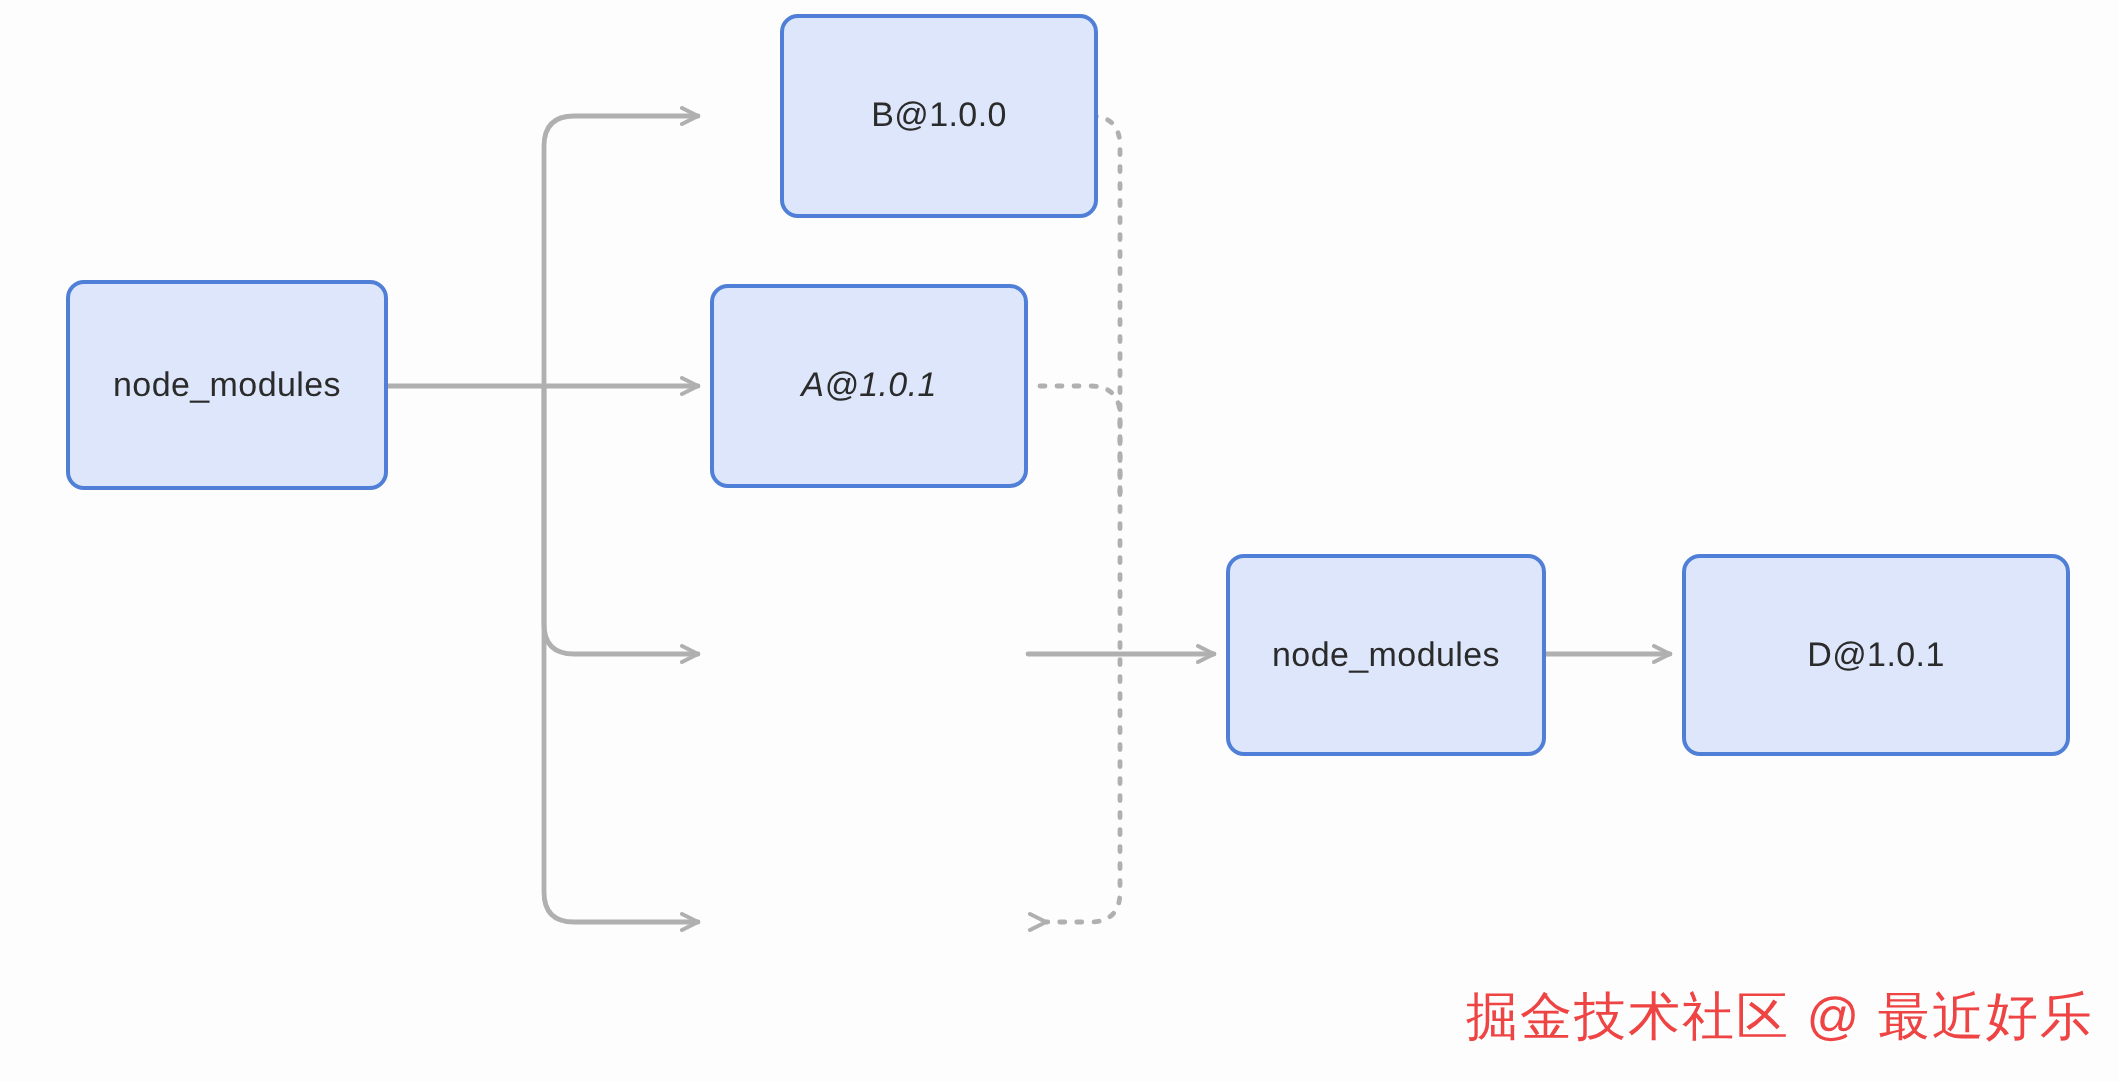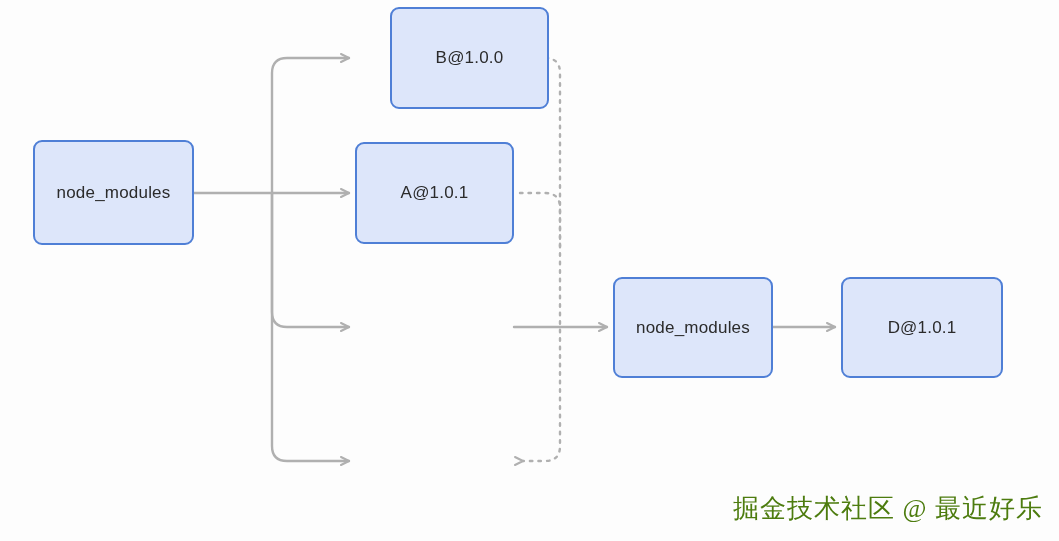--- a/index.html
+++ b/index.html
@@ -45,24 +45,24 @@
     top: 0;
     width: 1059px;
     height: 541px;
     pointer-events: none;
   }
   .watermark {
     position: absolute;
     left: 733px;
     top: 491px;
     font-size: 26px;
-    color: #4d7c0f;
+    color: #ef4444;
     letter-spacing: 1px;
     white-space: nowrap;
-    font-family: Liberation Serif, serif;
+    font-family: Liberation Sans, sans-serif;
     text-shadow: 1px 1px 0 #ffffff;
   }
 </style>
 </head>
 <body>
 
 <div id="diagram">
 
   <svg class="edges" viewBox="0 0 1059 541" width="1059" height="541" xmlns="http://www.w3.org/2000/svg">
     <defs>
@@ -100,29 +100,29 @@
   </svg>
 
   <div class="node-box" style="left:33px;  top:140px; width:161px; height:105px;">
     <span class="node-label">node_modules</span>
   </div>
 
   <div class="node-box" style="left:355px; top:7px;   width:159px; height:102px;margin-left:35px;">
     <span class="node-label">B@1.0.0</span>
   </div>
 
-  <div class="node-box" style="left:355px; top:142px; width:159px; height:102px;">
+  <div class="node-box" style="left:355px; top:142px; width:159px; height:102px;font-style:italic;">
     <span class="node-label">A@1.0.1</span>
   </div>
 
 
 
   <div class="node-box" style="left:613px; top:277px; width:160px; height:101px;">
     <span class="node-label">node_modules</span>
   </div>
 
-  <div class="node-box" style="left:841px; top:277px; width:162px; height:101px;">
+  <div class="node-box" style="left:841px; top:277px; width:194px; height:101px;">
     <span class="node-label">D@1.0.1</span>
   </div>
 
   <div class="watermark">掘金技术社区 @ 最近好乐</div>
 
 </div>
 
 </body></html>

